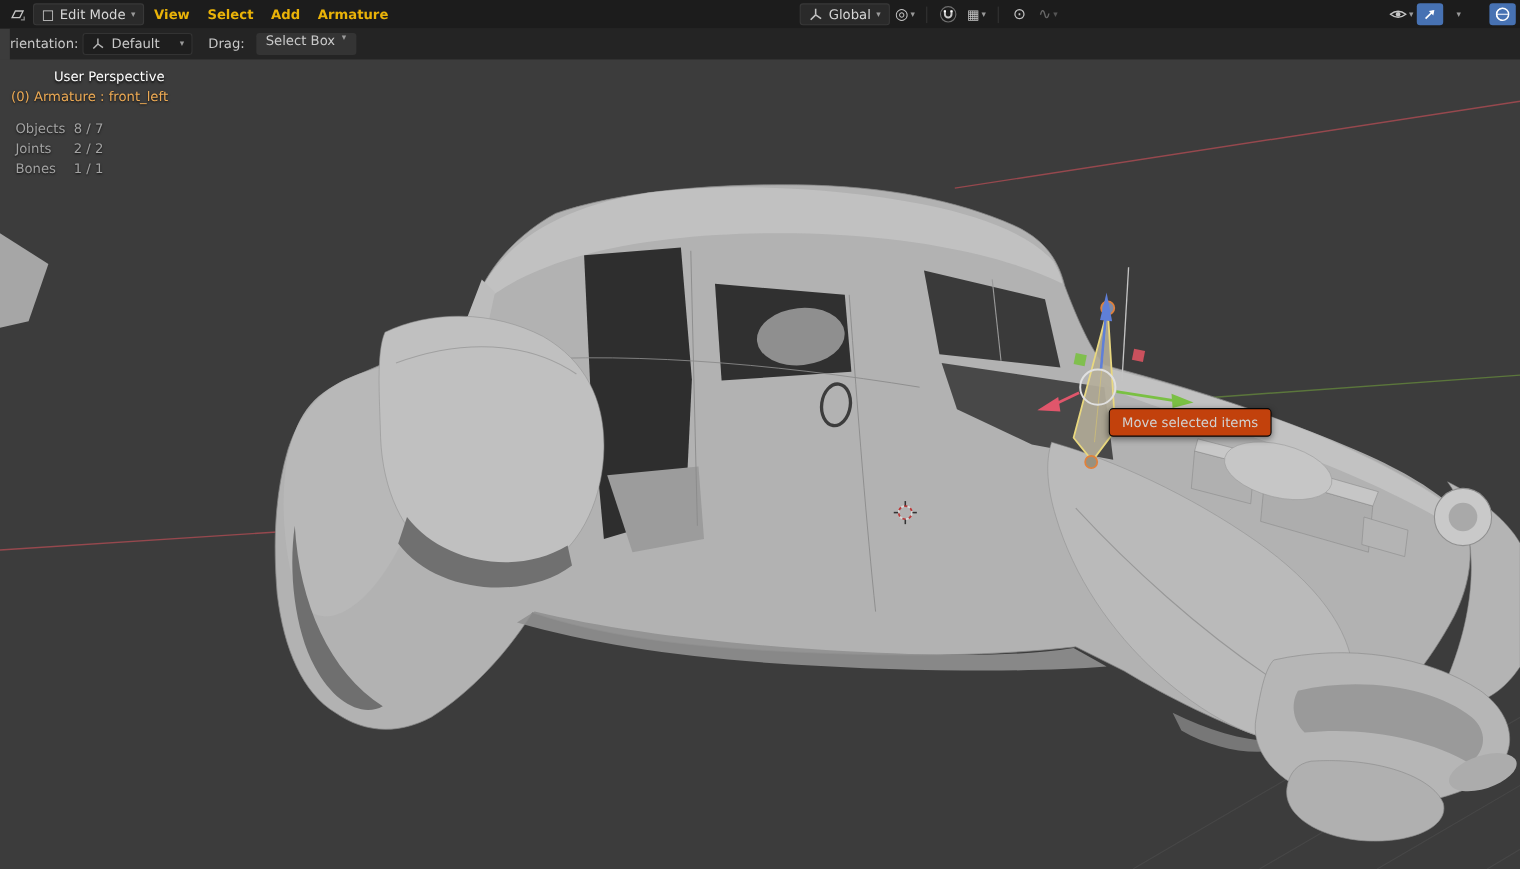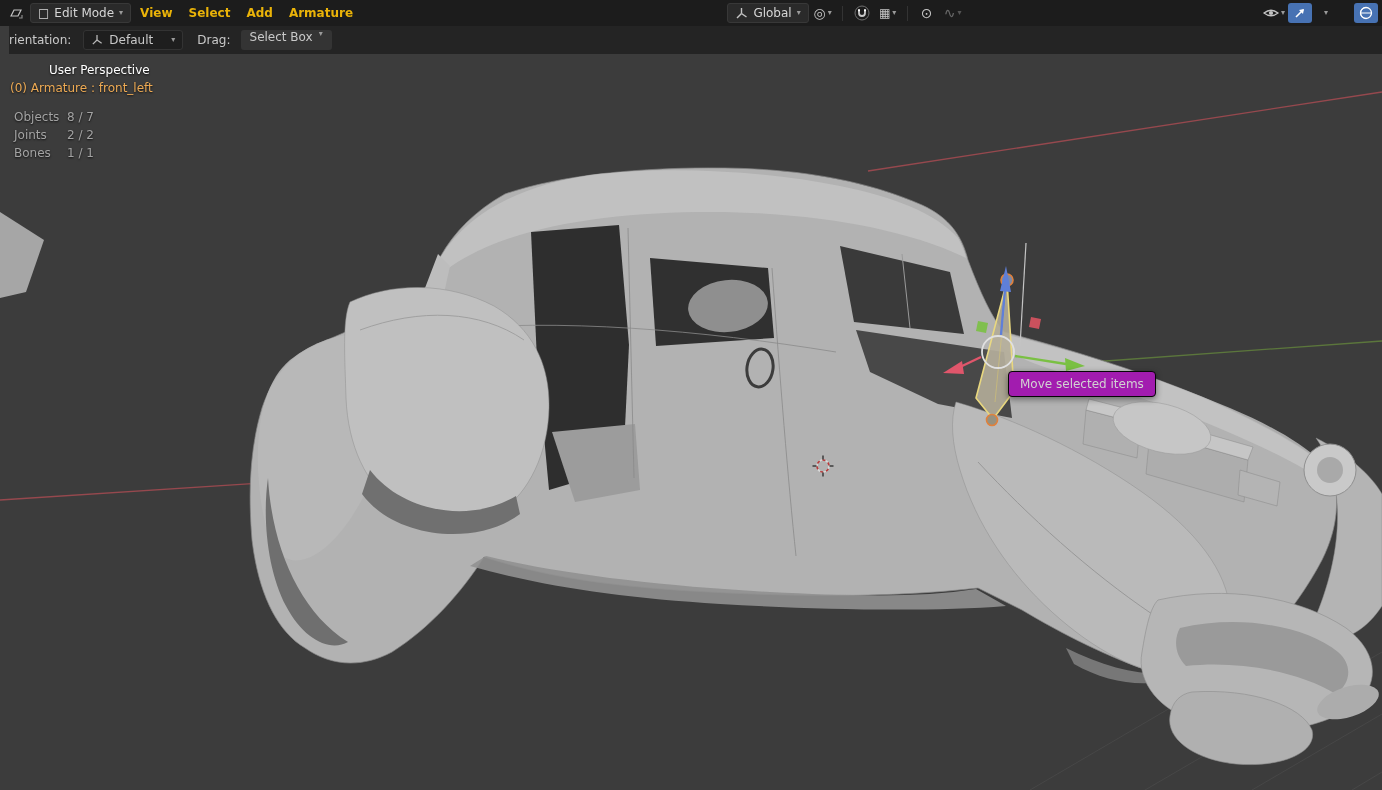--- a/index.html
+++ b/index.html
@@ -35,21 +35,21 @@
 
   
   .viewport{position:absolute;top:54px;left:0;width:1382px;height:736px;background:#3c3c3c;overflow:hidden;}
   .viewport svg{position:absolute;inset:0;z-index:1;}
   .vp-text{position:absolute;z-index:2;text-shadow:0 1px 2px rgba(0,0,0,.75);}
   .view-label{left:10px;top:9px;color:#ffffff;margin-left:39px;}
   .active-object{left:10px;top:27px;color:#edaa54;}
   .stats{left:14px;top:54px;color:#a3a3a3;}
   .stat-row{display:flex;height:18px;align-items:center;}
   .stat-label{width:53px;}
-  .tooltip{position:absolute;left:1008px;top:317px;z-index:3;background:#a21caf;
+  .tooltip{position:absolute;left:1008px;top:317px;z-index:3;background:#c2410c;
     border:1px solid #060606;border-radius:4px;padding:5px 11px;color:#d2d2d2;
     box-shadow:0 2px 6px rgba(0,0,0,.45);white-space:nowrap;}
 </style>
 </head>
 <body>
 
 <div class="header">
   <div class="hgroup">
     <div class="icon-btn">
       <svg width="14" height="14" viewBox="0 0 14 14">
@@ -127,21 +127,21 @@
         <circle cx="7" cy="7" r="5.5" fill="none" stroke="#fff" stroke-width="1.3"></circle>
         <path d="M7,1.5 A5.5,5.5 0 0 0 7,12.5" fill="none" stroke="#fff" stroke-width="1"></path>
         <path d="M1.5,7 L12.5,7" fill="none" stroke="#fff" stroke-width="1"></path>
       </svg>
     </div>
   </div>
 </div>
 
 <div class="toolbar">
   <span>rientation:</span>
-  <div class="field-dd" style="margin-left:12px;">
+  <div class="field-dd" style="margin-left:4px;">
     <svg width="12" height="12" viewBox="0 0 13 13">
       <line x1="6.5" y1="6.5" x2="6.5" y2="1" stroke="#b8b8b8" stroke-width="1.4"></line>
       <line x1="6.5" y1="6.5" x2="2" y2="11" stroke="#b8b8b8" stroke-width="1.4"></line>
       <line x1="6.5" y1="6.5" x2="11.5" y2="10" stroke="#b8b8b8" stroke-width="1.4"></line>
     </svg>
     <span class="grow">Default</span>
     <span class="chev">▾</span>
   </div>
   <span style="margin-left:14px;">Drag:</span>
   <div class="select-dd" style="margin-left:10px;">

